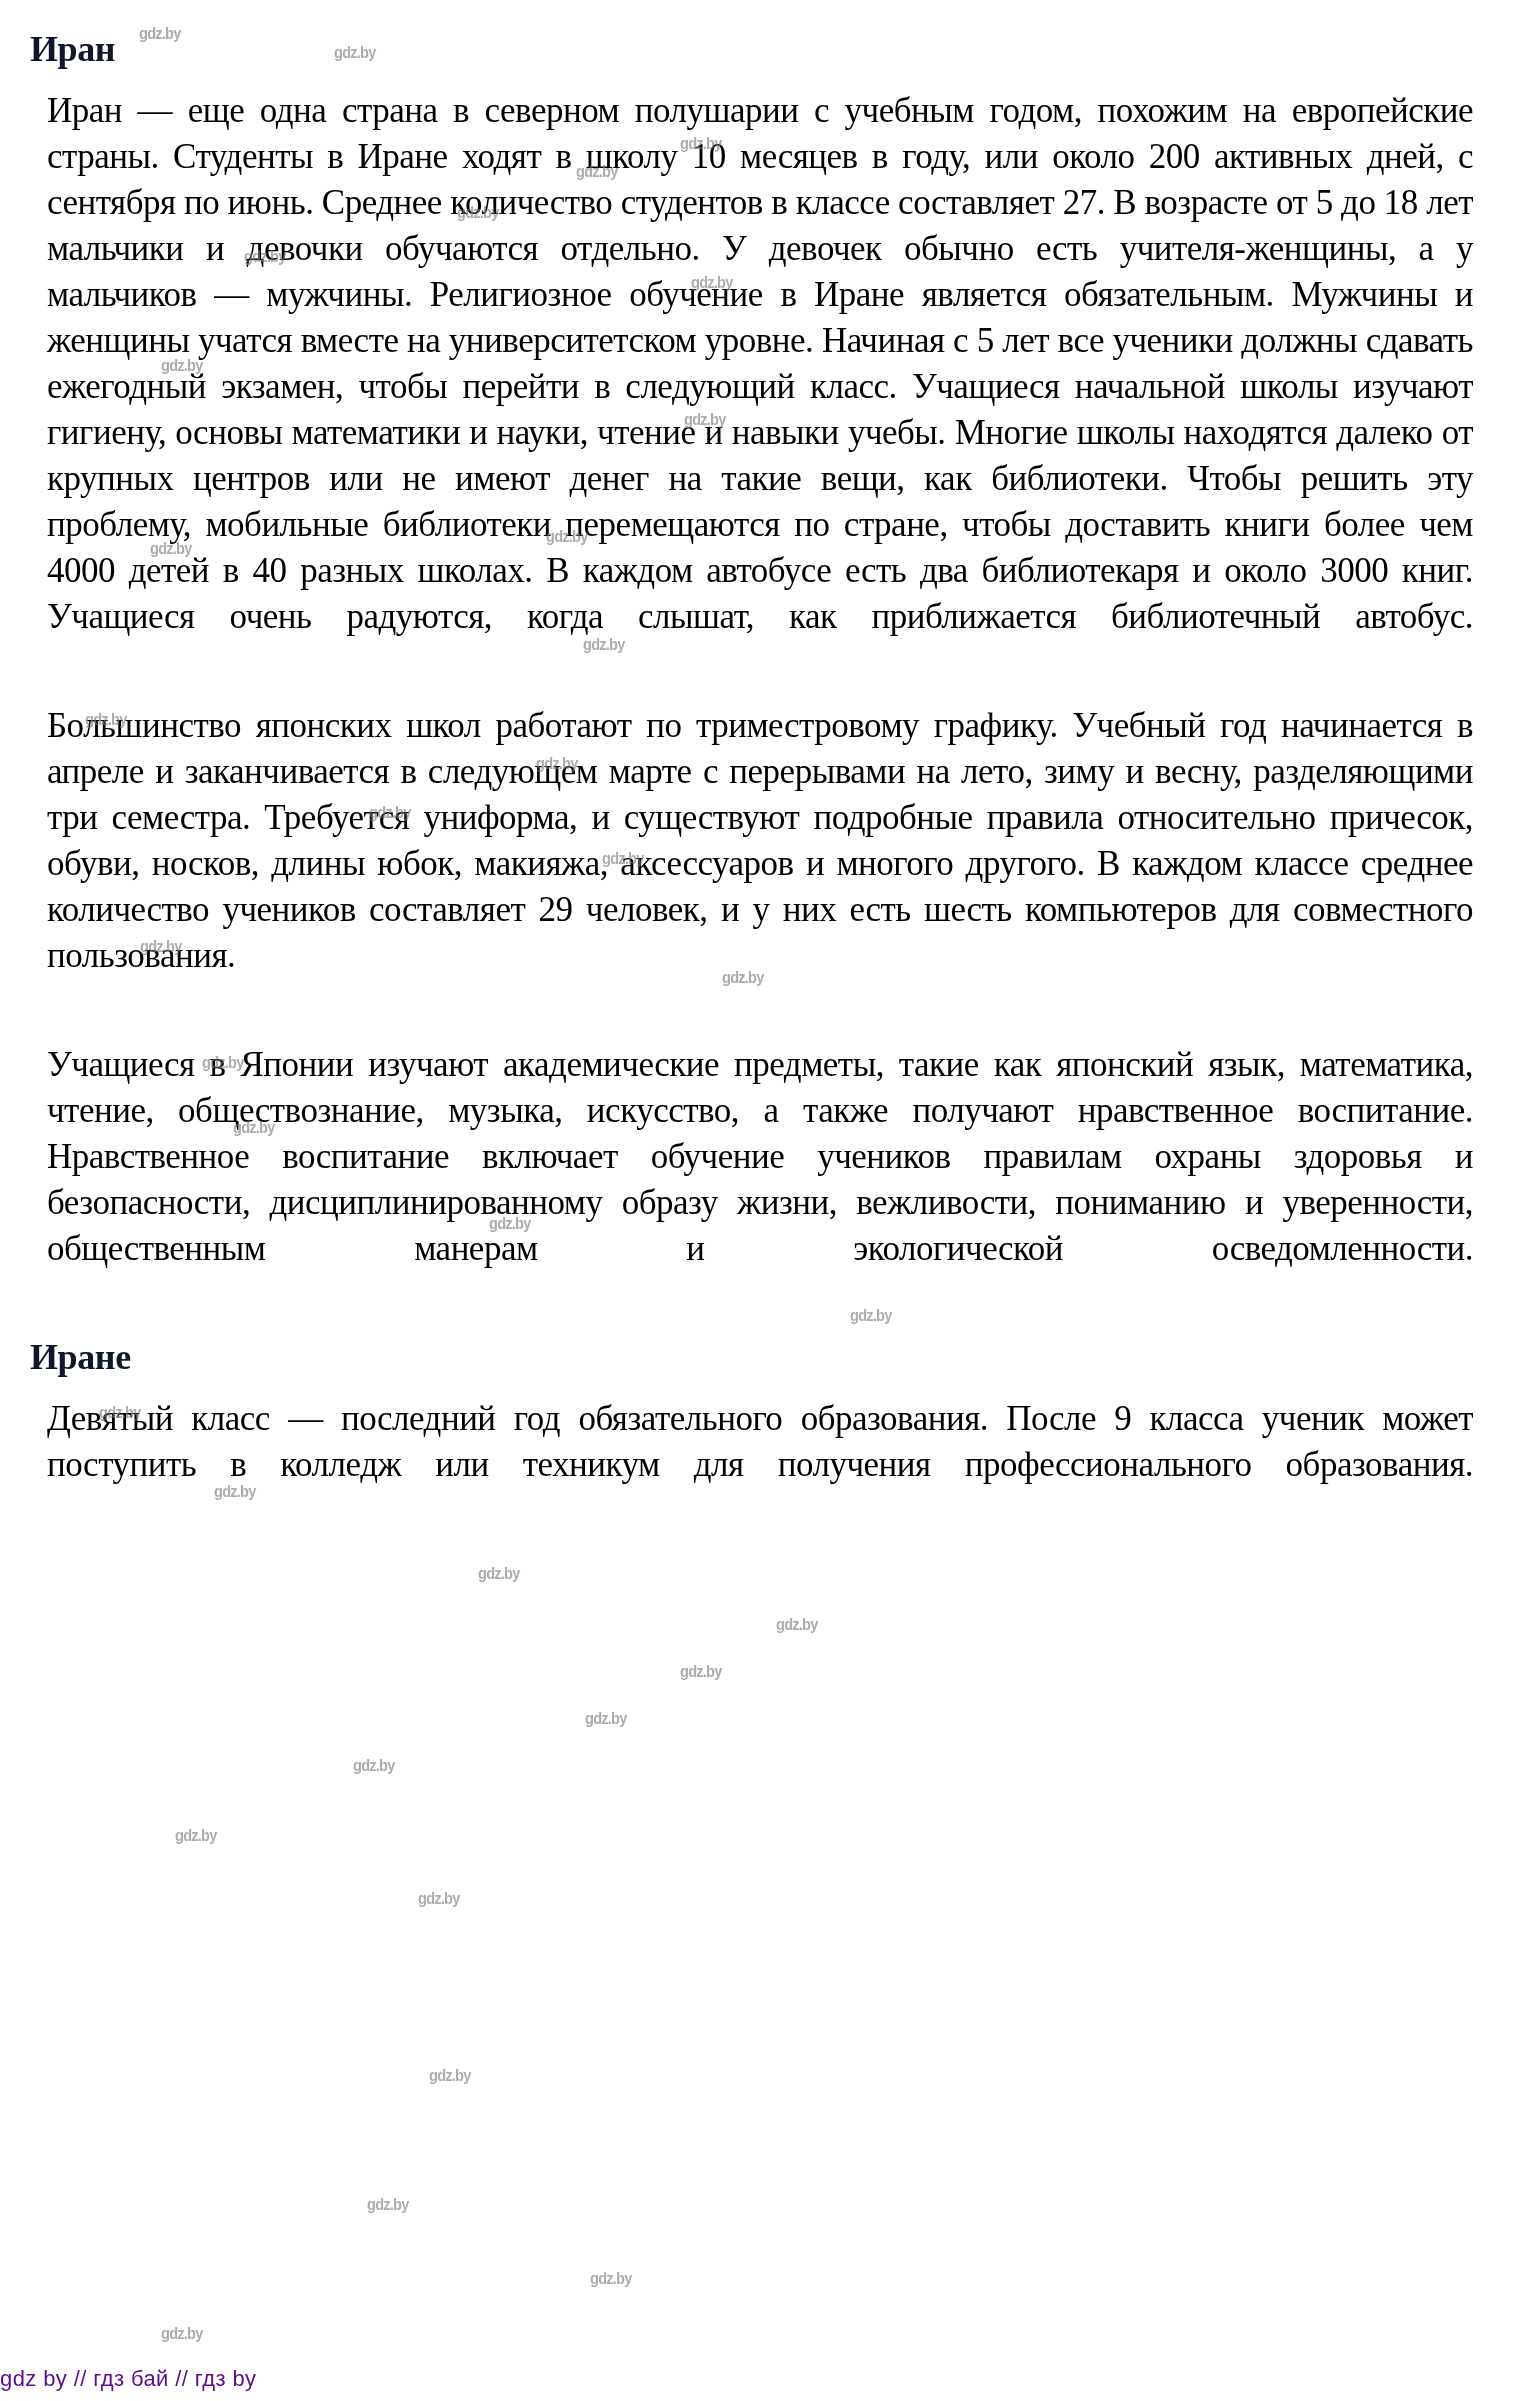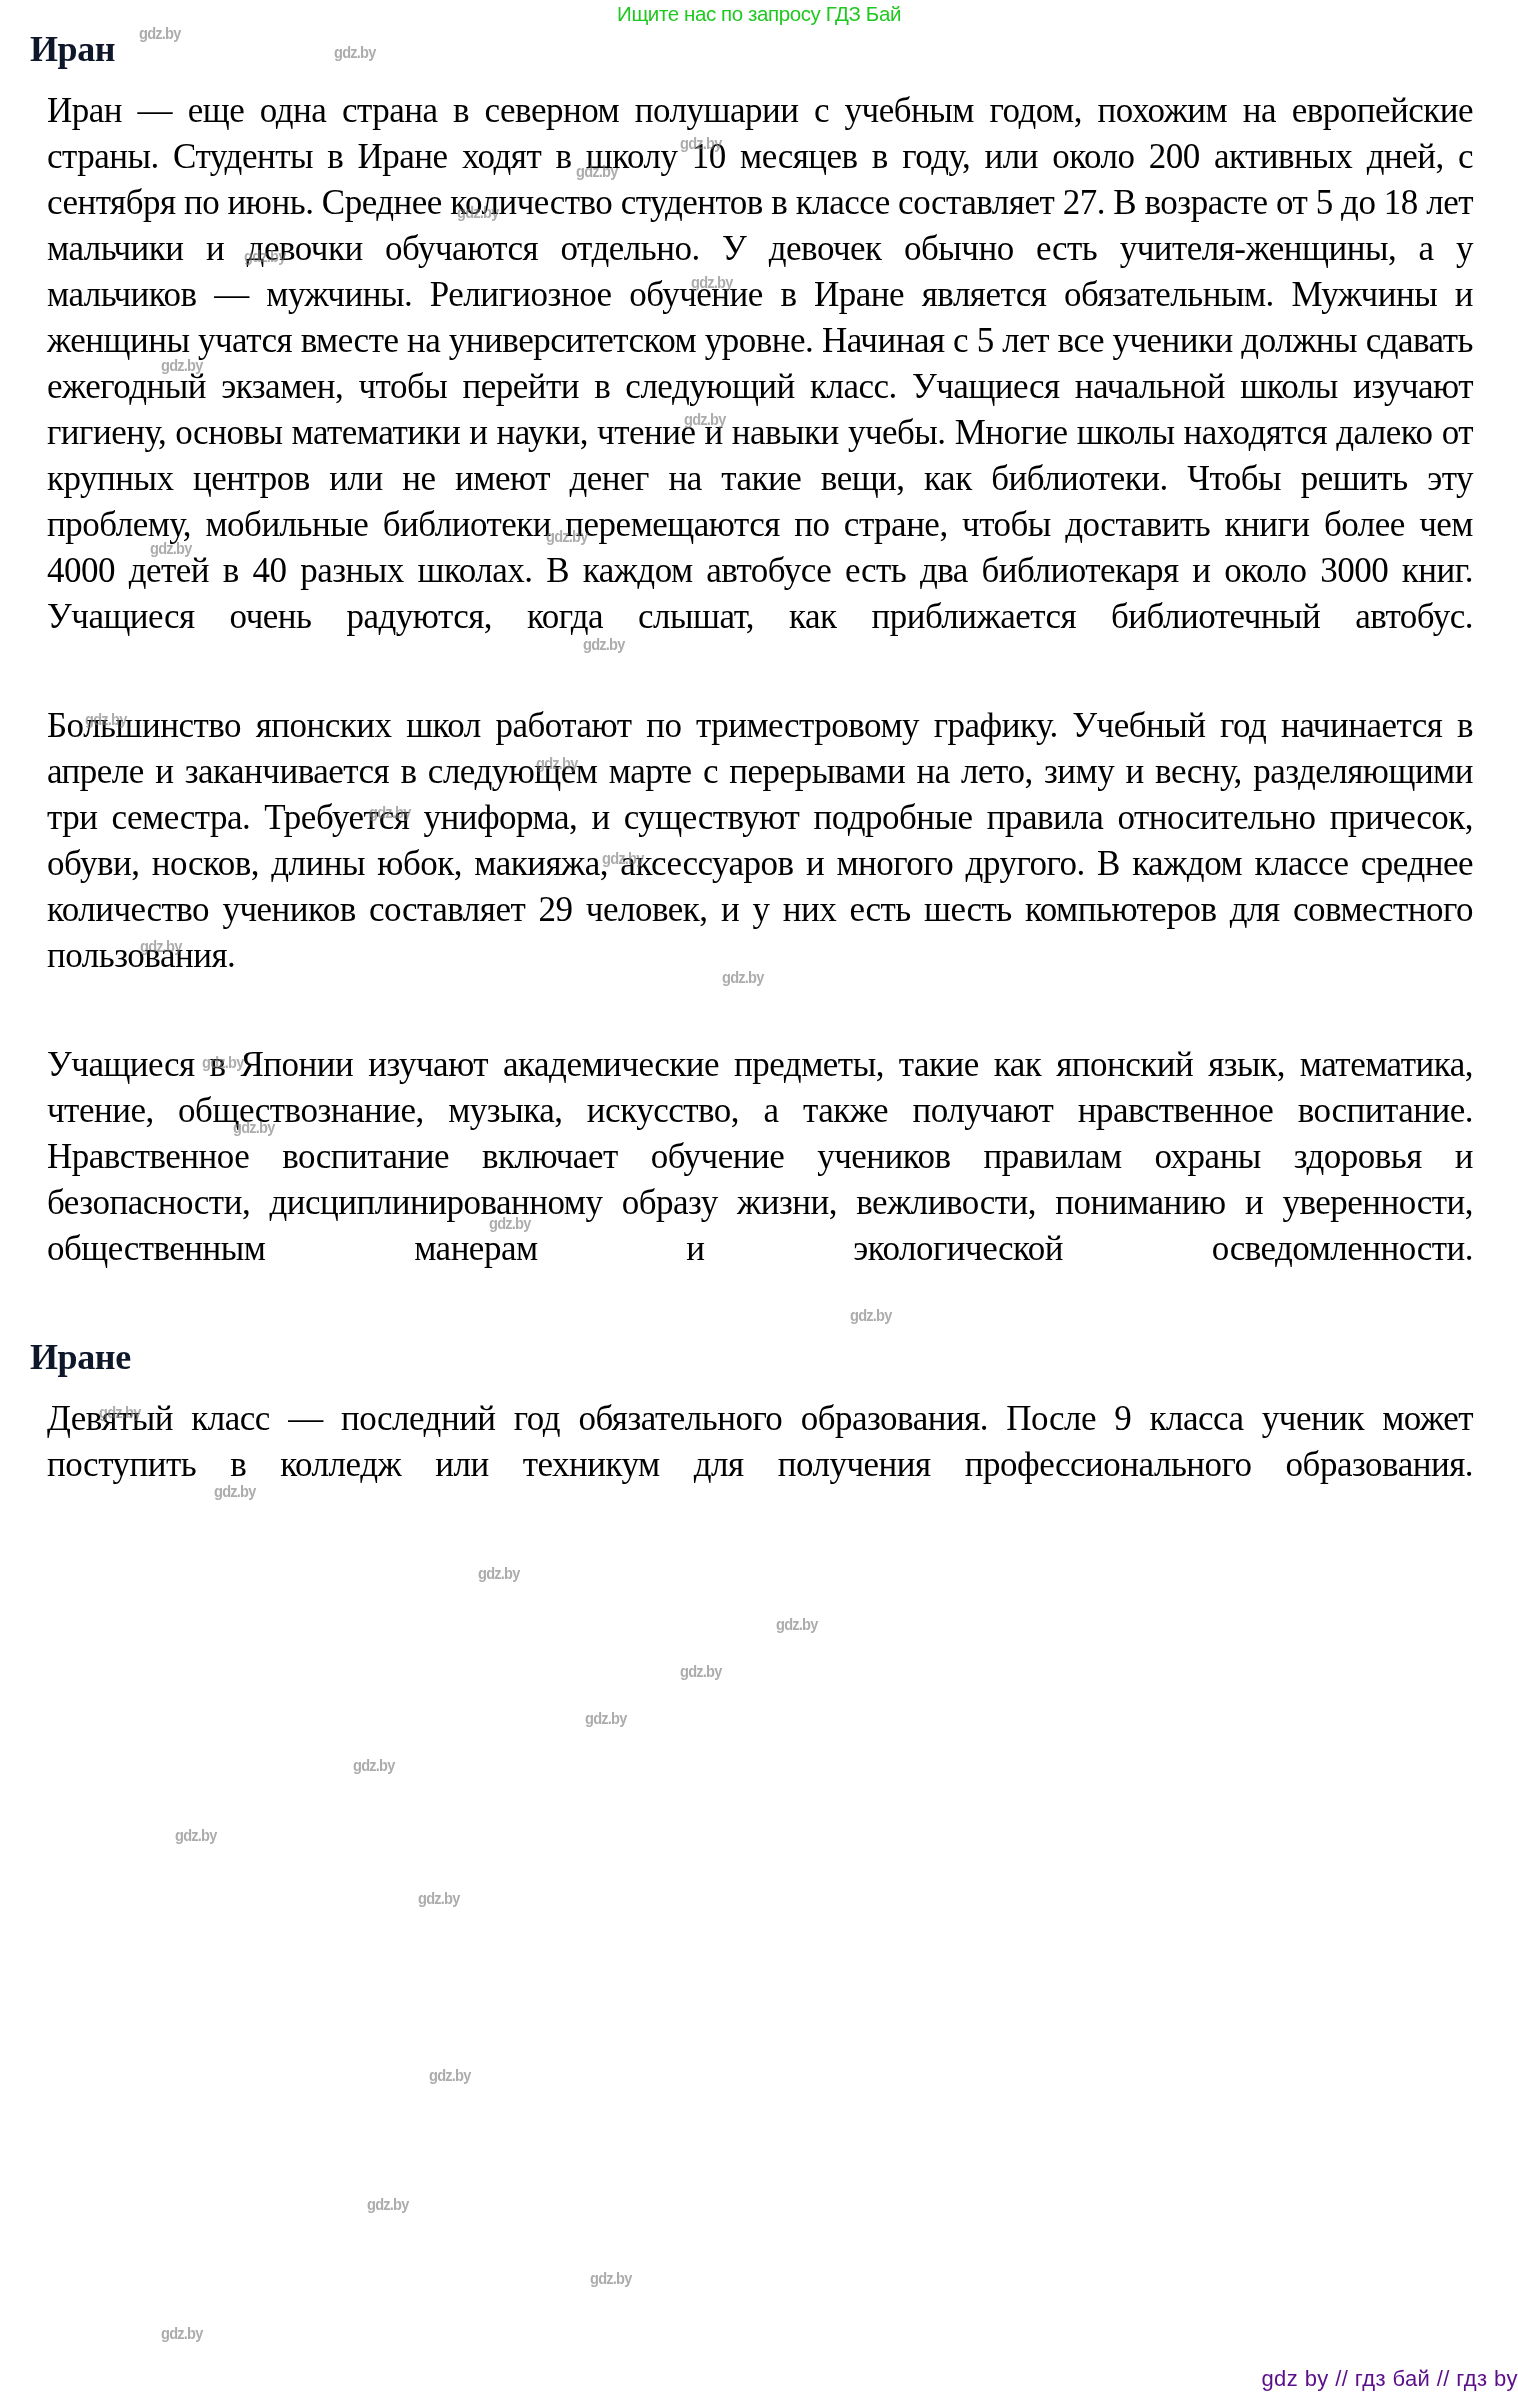--- a/index.html
+++ b/index.html
@@ -85,34 +85,33 @@
     transform: scaleX(0.88);
     transform-origin: left center;
   }
 
   
   .footer {
     position: absolute;
     left: 0;
     bottom: 9.5px;
     width: 1518px;
-    text-align: right;
+    text-align: left;
     font-family: "Liberation Sans", "DejaVu Sans", sans-serif;
     font-size: 22px;
     letter-spacing: 0.4px;
     color: #5b0f8b;
     white-space: nowrap;
   }
 </style>
 </head>
 <body>
 
 <div class="page">
 
-  <div class="top-banner">Ищите нас по запросу ГДЗ Бай</div>
 
   <div class="doc">
 
     <h2 class="section-title">Иран</h2>
     <p class="para">Иран — еще одна страна в северном полушарии с учебным годом, похожим на европейские страны. Студенты в Иране ходят в школу 10 месяцев в году, или около 200 активных дней, с сентября по июнь. Среднее количество студентов в классе составляет 27. В возрасте от 5 до 18 лет мальчики и девочки обучаются отдельно. У девочек обычно есть учителя-женщины, а у мальчиков — мужчины. Религиозное обучение в Иране является обязательным. Мужчины и женщины учатся вместе на университетском уровне. Начиная с 5 лет все ученики должны сдавать ежегодный экзамен, чтобы перейти в следующий класс. Учащиеся начальной школы изучают гигиену, основы математики и науки, чтение и навыки учебы. Многие школы находятся далеко от крупных центров или не имеют денег на такие вещи, как библиотеки. Чтобы решить эту проблему, мобильные библиотеки перемещаются по стране, чтобы доставить книги более чем 4000 детей в 40 разных школах. В каждом автобусе есть два библиотекаря и около 3000 книг. Учащиеся очень радуются, когда слышат, как приближается библиотечный автобус.</p>
 
     <p class="para">Большинство японских школ работают по триместровому графику. Учебный год начинается в апреле и заканчивается в следующем марте с перерывами на лето, зиму и весну, разделяющими три семестра. Требуется униформа, и существуют подробные правила относительно причесок, обуви, носков, длины юбок, макияжа, аксессуаров и многого другого. В каждом классе среднее количество учеников составляет 29 человек, и у них есть шесть компьютеров для совместного пользования.</p>
     <p class="para">Учащиеся в Японии изучают академические предметы, такие как японский язык, математика, чтение, обществознание, музыка, искусство, а также получают нравственное воспитание. Нравственное воспитание включает обучение учеников правилам охраны здоровья и безопасности, дисциплинированному образу жизни, вежливости, пониманию и уверенности, общественным манерам и экологической осведомленности.</p>
 
     <h2 class="section-title">Иране</h2>

